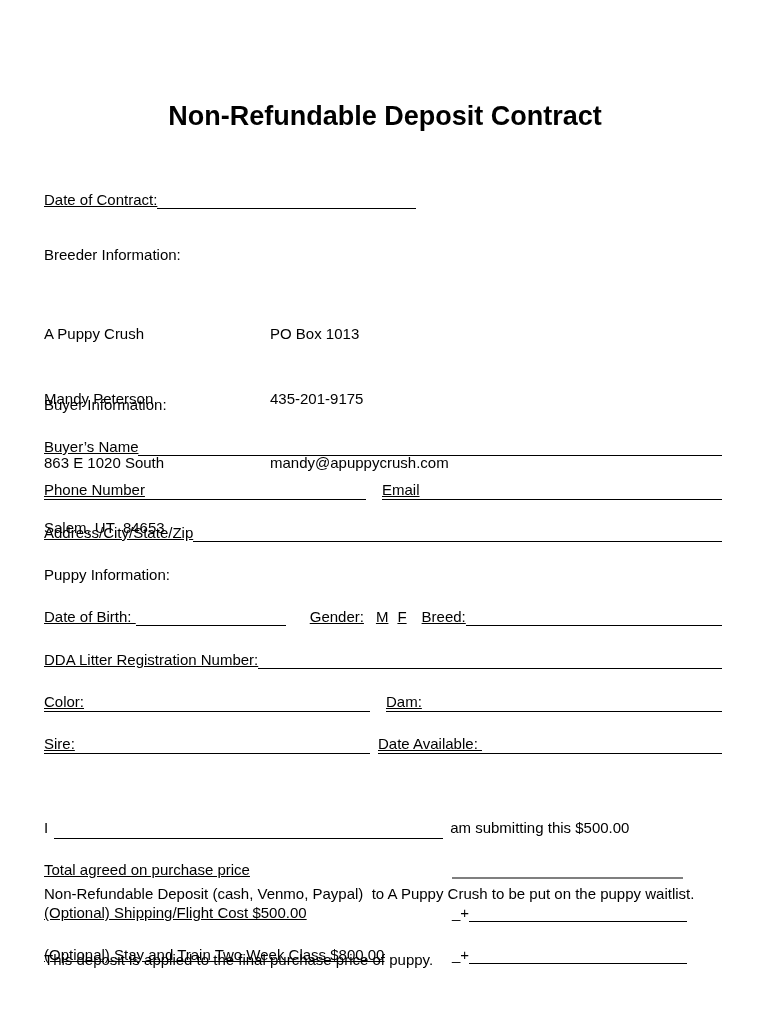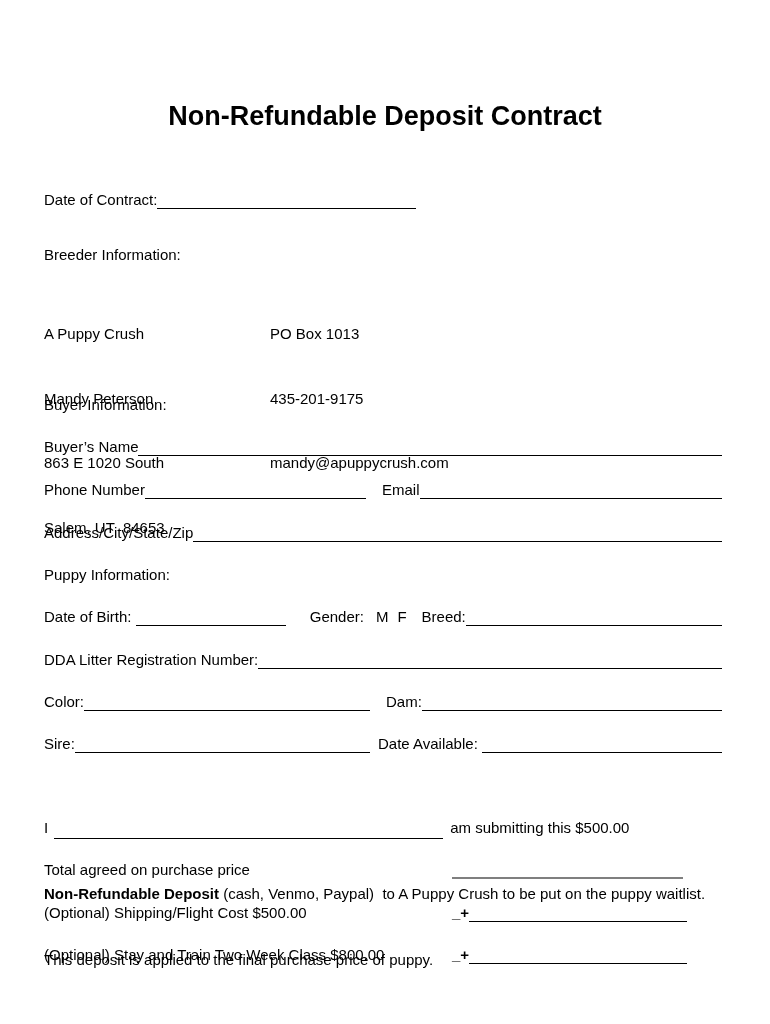--- a/index.html
+++ b/index.html
@@ -16,35 +16,35 @@
   .title {
     position:absolute; top:98px; left:0; width:100%;
     text-align:center;
     font-size:27px; line-height:37px; font-weight:bold;
   }
   .heading { position:absolute; left:44px; white-space:pre; }
   .row {
     position:absolute; left:44px; right:48px;
     display:flex; height:19px; white-space:pre;
   }
-  .label { flex:0 0 auto; }
+  .label { flex:0 0 auto;text-decoration:underline; }
   .blank { border-bottom:1.5px solid #000; align-self:stretch; flex:0 0 auto; }
   .fill  { flex:1 1 auto; }
-  .group { display:flex; }
+  .group { display:flex;flex-direction:column; }
   .cols {
     position:absolute; left:44px; top:280px;
     display:flex; line-height:21.5px; white-space:pre;
   }
   .colL { width:226px; }
   .para {
     position:absolute; left:44px; right:48px; top:773px;
     line-height:22px; white-space:pre-wrap;
   }
   .fline { display:flex; height:22px; white-space:pre; }
-  .b { font-weight:bold; }
+  .b { font-weight:normal; }
   .grayline { border-bottom:2px solid #7f7f7f; align-self:stretch; width:231px; }
   .tlabel { width:408px; flex:0 0 auto; }
 </style>
 </head>
 <body>
 
 <div class="page">
 
   <h1 class="title">Non-Refundable Deposit Contract</h1>
 

